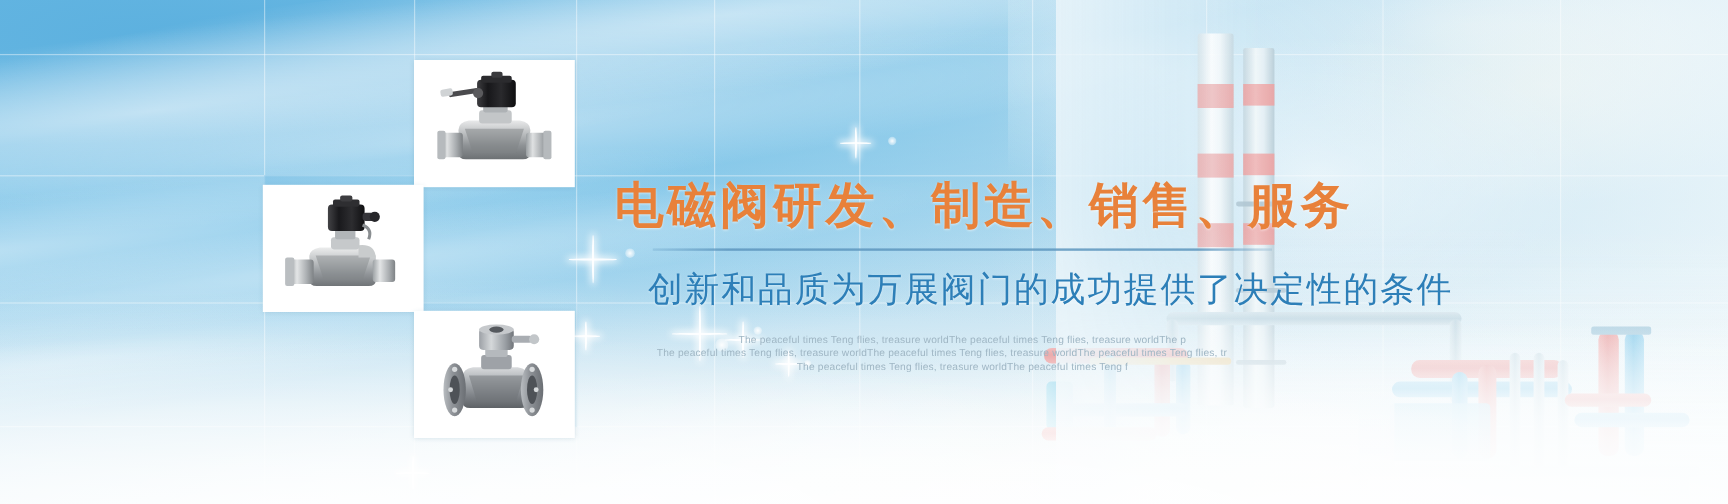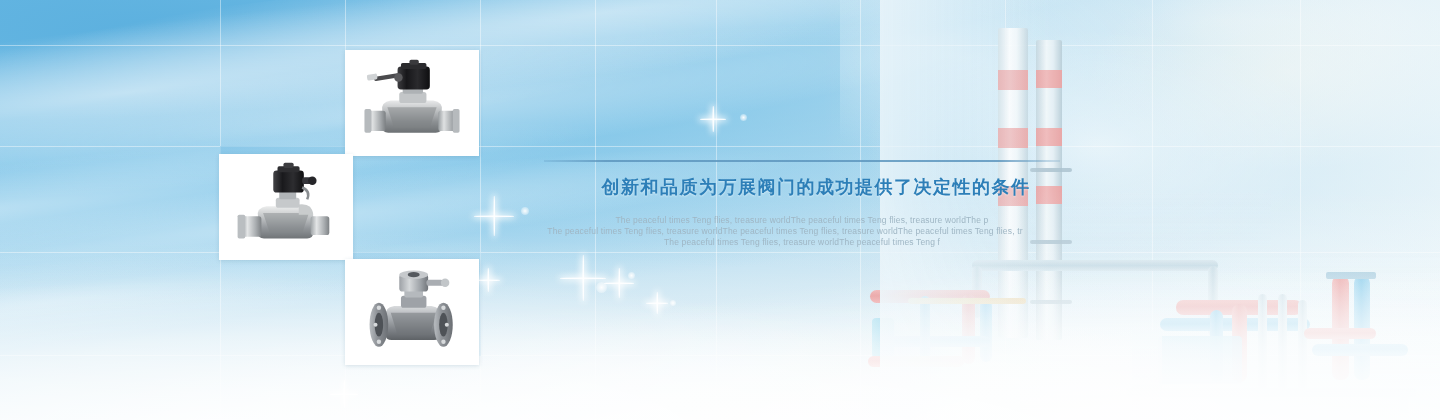--- a/index.html
+++ b/index.html
@@ -155,22 +155,22 @@
     white-space:nowrap;
     text-shadow:0 1px 2px rgba(255,255,255,0.55);
   }
   .divider {
     margin:12px auto 0;
     width:516px; height:1.5px;
     background:linear-gradient(to right, rgba(93,150,190,0.25) 0%, rgba(93,150,190,0.85) 12%, rgba(93,150,190,0.85) 88%, rgba(93,150,190,0.2) 100%);
   }
   .subheadline {
     margin-top:13px;
-    font-size:18px;
-    font-weight:700;
+    font-size:29px;
+    font-weight:400;
     color:#2d7fb8;
     letter-spacing:1.5px;
     white-space:nowrap;
     text-shadow:0 1px 2px rgba(255,255,255,0.5);
     margin-left:28px;
   }
   .fineprint {
     margin-top:16px;
     font-size:8.5px;
     line-height:11px;
@@ -423,20 +423,21 @@
         <ellipse cx="69" cy="9" rx="17" ry="5" fill="#c6c9cc"></ellipse>
         <ellipse cx="69" cy="9" rx="7" ry="3" fill="#55595e"></ellipse>
 
         <rect x="84" y="15" width="20" height="7" rx="3" fill="#a9adb2"></rect>
         <circle cx="106" cy="18.5" r="5" fill="#c2c6c9"></circle>
       </svg>
     </div>
   </div>
 
   <div class="text-block">
+    <div class="headline">电磁阀研发、制造、销售、服务</div>
     <div class="divider"></div>
     <div class="subheadline">创新和品质为万展阀门的成功提供了决定性的条件</div>
     <div class="fineprint">
       <div class="fp-1">The peaceful times Teng flies, treasure worldThe peaceful times Teng flies, treasure worldThe p</div>
       <div class="fp-2">The peaceful times Teng flies, treasure worldThe peaceful times Teng flies, treasure worldThe peaceful times Teng flies, tr</div>
       <div class="fp-3">The peaceful times Teng flies, treasure worldThe peaceful times Teng f</div>
     </div>
   </div>
 
 </div>

